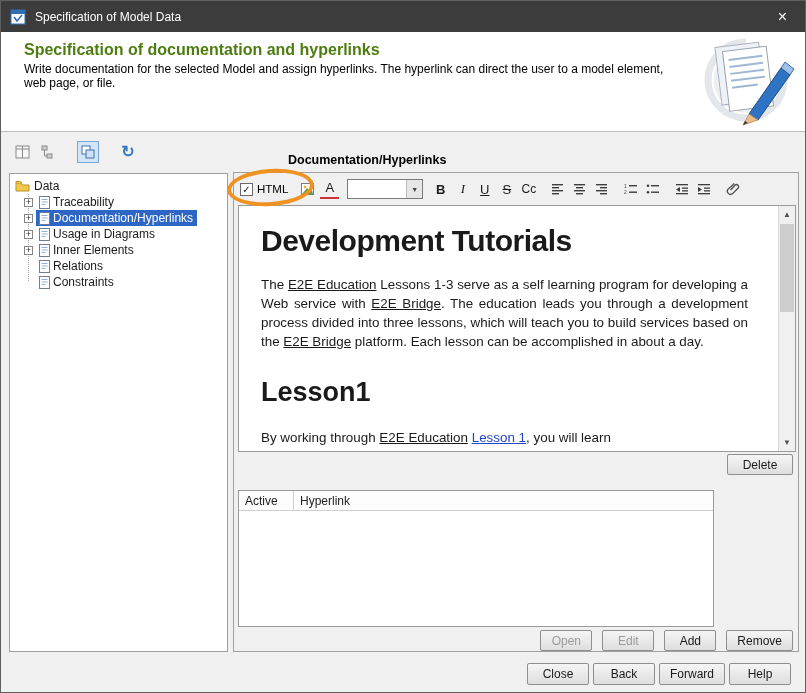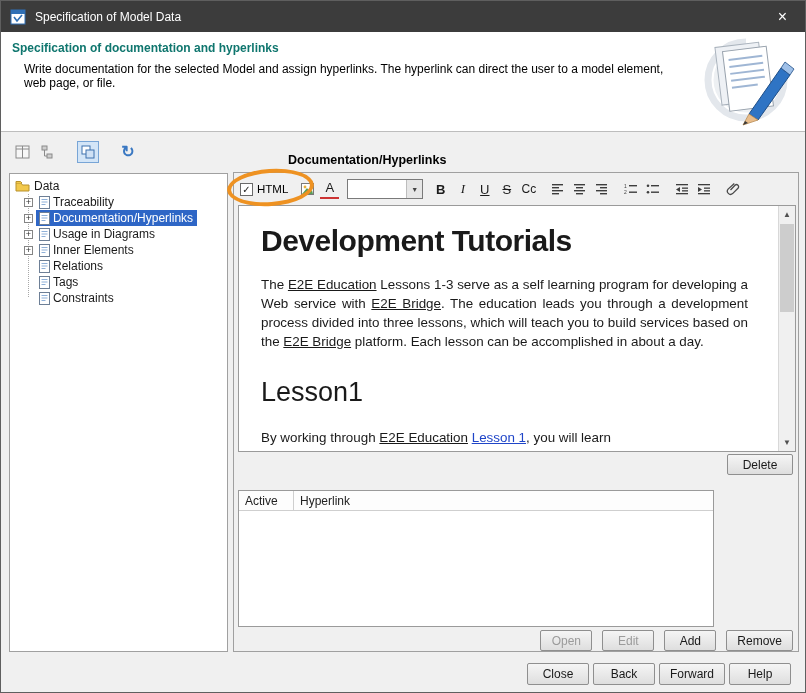--- a/index.html
+++ b/index.html
@@ -12,21 +12,21 @@
   .titlebar { position:absolute; left:0; top:0; right:0; height:31px; background:#3c3c3c;
               display:flex; align-items:center; }
   .title-icon { width:16px; height:16px; margin-left:9px; flex:0 0 auto; }
   .title-text { color:#ffffff; font-size:12px; margin-left:9px; }
   .close-btn { margin-left:auto; width:45px; height:31px; display:flex; align-items:center;
                justify-content:center; color:#ffffff; font-size:16px; cursor:default; }
 
   
   .header { position:absolute; left:0; right:0; top:31px; height:100px; background:#ffffff;
             border-bottom:1px solid #bdbdbd; }
-  .header-title { position:absolute; left:11px; top:9px; font-size:12px; font-weight:bold; color:#0f766e; }
+  .header-title { position:absolute; left:23px; top:9px; font-size:16px; font-weight:bold; color:#4d7c0f; }
   .header-desc  { position:absolute; left:23px; top:30px; font-size:12px; color:#000; width:640px; }
   .header-art { position:absolute; right:8px; top:2px; width:106px; height:94px; }
 
   
   .main { position:absolute; left:0; right:0; top:131px; bottom:0; background:#f0f0f0; }
 
   .tree-toolbar { position:absolute; left:10px; top:9px; display:flex; gap:4px; }
   .tool-btn { width:22px; height:22px; display:flex; align-items:center; justify-content:center; }
   .tool-btn.selected { background:#d3e5f7; border:1px solid #78a5d6; }
   .tool-btn.gap { margin-left:14px; }
@@ -75,21 +75,21 @@
                  align-items:center; justify-content:center; font-size:7px; color:#444; }
   .tb-sep { width:4px; }
 
   
   .editor { position:absolute; left:4px; top:32px; width:558px; height:247px; background:#fff;
             border:1px solid #9a9a9a; }
   .editor-content { position:absolute; left:0; top:0; right:17px; bottom:0; overflow:hidden;
                     padding:4px 14px 0 22px; color:#1a1a1a; }
   .ed-h1 { font-size:30px; font-weight:bold; margin:14px 0 0 0; letter-spacing:-0.5px; }
   .ed-p  { font-size:13.4px; line-height:1.42; text-align:justify; margin:17px 16px 0 0; }
-  .ed-h2 { font-size:27px; font-weight:normal; margin:26px 0 0 0; }
+  .ed-h2 { font-size:27px; font-weight:bold; margin:26px 0 0 0; }
   .ed-p2 { margin-top:20px; }
   .u { text-decoration:underline; }
   .lnk { color:#1f45c8; text-decoration:underline; }
 
   .vscroll { position:absolute; top:0; right:0; bottom:0; width:17px; background:#f0f0f0;
              border-left:1px solid #d8d8d8; }
   .sb-btn { height:17px; display:flex; align-items:center; justify-content:center; font-size:8px;
             color:#505050; background:#f0f0f0; }
   .sb-btn.bottom { position:absolute; bottom:0; left:0; right:0; }
   .sb-thumb { position:absolute; left:1px; right:1px; top:18px; height:88px; background:#cdcdcd; }
@@ -268,32 +268,20 @@
             <svg width="11" height="13" viewBox="0 0 11 13">
                 <rect x="0.5" y="0.5" width="10" height="12" fill="#fff" stroke="#6d7f96"></rect>
                 <line x1="2.5" y1="3.5" x2="8.5" y2="3.5" stroke="#8fb0d8"></line>
                 <line x1="2.5" y1="6" x2="8.5" y2="6" stroke="#8fb0d8"></line>
                 <line x1="2.5" y1="8.5" x2="6.5" y2="8.5" stroke="#8fb0d8"></line>
               </svg>
             <span class="tree-label">Relations</span>
           </span>
         </div>
 
-        <div class="tree-row">
-          <span class="expand-spacer"></span>
-          <span class="row-core">
-            <svg width="11" height="13" viewBox="0 0 11 13">
-                <rect x="0.5" y="0.5" width="10" height="12" fill="#fff" stroke="#6d7f96"></rect>
-                <line x1="2.5" y1="3.5" x2="8.5" y2="3.5" stroke="#8fb0d8"></line>
-                <line x1="2.5" y1="6" x2="8.5" y2="6" stroke="#8fb0d8"></line>
-                <line x1="2.5" y1="8.5" x2="6.5" y2="8.5" stroke="#8fb0d8"></line>
-              </svg>
-            <span class="tree-label">Tags</span>
-          </span>
-        </div>
 
         <div class="tree-row">
           <span class="expand-spacer"></span>
           <span class="row-core">
             <svg width="11" height="13" viewBox="0 0 11 13">
                 <rect x="0.5" y="0.5" width="10" height="12" fill="#fff" stroke="#6d7f96"></rect>
                 <line x1="2.5" y1="3.5" x2="8.5" y2="3.5" stroke="#8fb0d8"></line>
                 <line x1="2.5" y1="6" x2="8.5" y2="6" stroke="#8fb0d8"></line>
                 <line x1="2.5" y1="8.5" x2="6.5" y2="8.5" stroke="#8fb0d8"></line>
               </svg>

